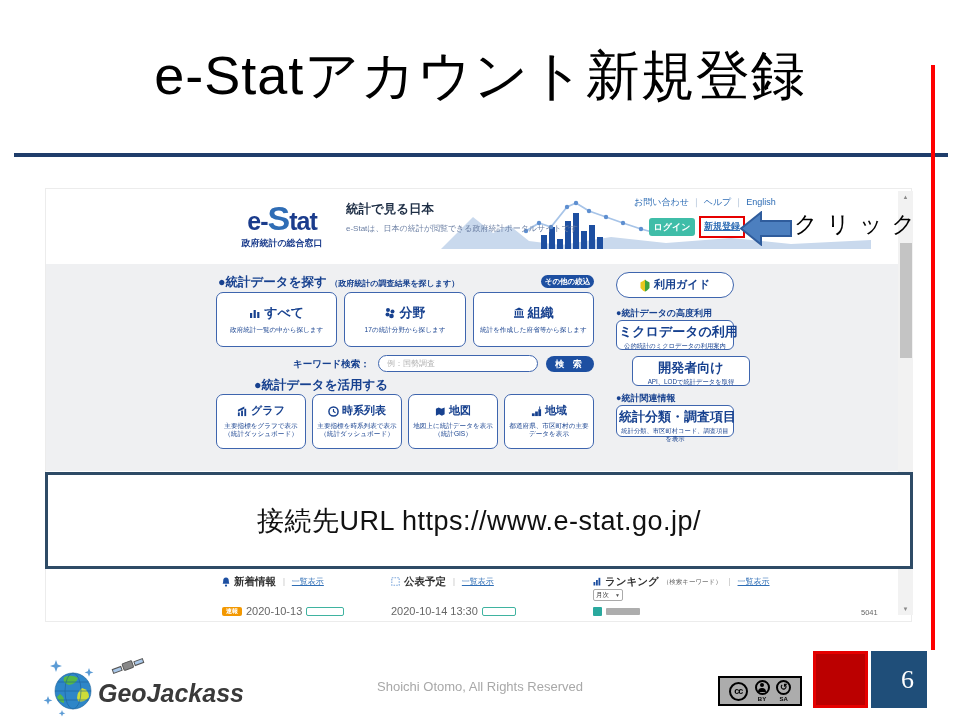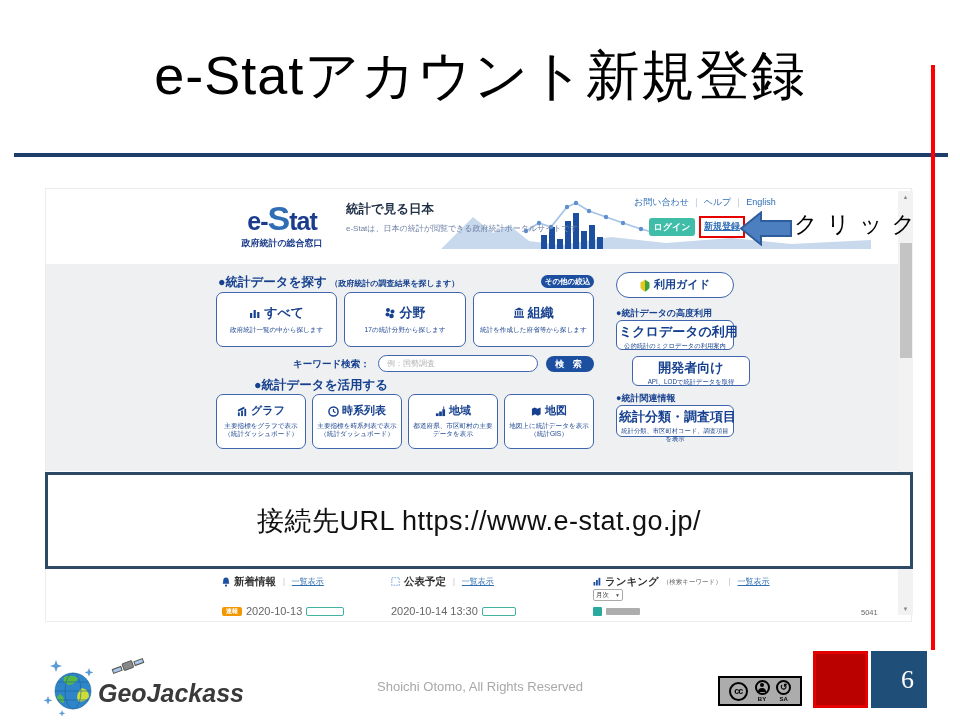--- a/index.html
+++ b/index.html
@@ -256,37 +256,37 @@
                 <circle cx="6" cy="6" r="5" fill="none" stroke="#17418F" stroke-width="1.6"></circle>
                 <path d="M6 3.2 V6 L8.2 7.4" fill="none" stroke="#17418F" stroke-width="1.3"></path>
               </svg>
               <span>時系列表</span>
             </div>
           <div class="card-desc">主要指標を時系列表で表示（統計ダッシュボード）</div>
         </div>
         <div class="card">
           <div class="card-label">
               <svg width="11" height="11" viewBox="0 0 12 12" fill="#17418F">
+                <path d="M1 3 L4 1.5 L7 3 L10.5 1.5 V9 L7.5 10.5 L4.5 9 L1 10.5 Z"></path>
+              </svg>
+              <span>地図</span>
+            </div>
+          <div class="card-desc">地図上に統計データを表示（統計GIS）</div>
+        </div>
+        <div class="card">
+          <div class="card-label">
+              <svg width="11" height="11" viewBox="0 0 12 12" fill="#17418F">
                 <rect x="1" y="8" width="3" height="3"></rect>
                 <rect x="4.5" y="6" width="3" height="5"></rect>
                 <rect x="8" y="3.5" width="3" height="7.5"></rect>
                 <rect x="9" y="0.5" width="1" height="3"></rect>
               </svg>
               <span>地域</span>
             </div>
           <div class="card-desc">都道府県、市区町村の主要データを表示</div>
-        </div>
-        <div class="card">
-          <div class="card-label">
-              <svg width="11" height="11" viewBox="0 0 12 12" fill="#17418F">
-                <path d="M1 3 L4 1.5 L7 3 L10.5 1.5 V9 L7.5 10.5 L4.5 9 L1 10.5 Z"></path>
-              </svg>
-              <span>地図</span>
-            </div>
-          <div class="card-desc">地図上に統計データを表示（統計GIS）</div>
         </div>
       </div>
 
       <div class="sidebar">
         <div class="guide-pill">
           <svg width="10" height="13" viewBox="0 0 10 13">
               <path d="M5 0.5 C3 2.5 1 3 0.5 3.5 V9 C2 11 4 12.3 5 12.6 Z" fill="#E8C81E"></path>
               <path d="M5 0.5 C7 2.5 9 3 9.5 3.5 V9 C8 11 6 12.3 5 12.6 Z" fill="#3FA23C"></path>
             </svg>
           <span>利用ガイド</span>

